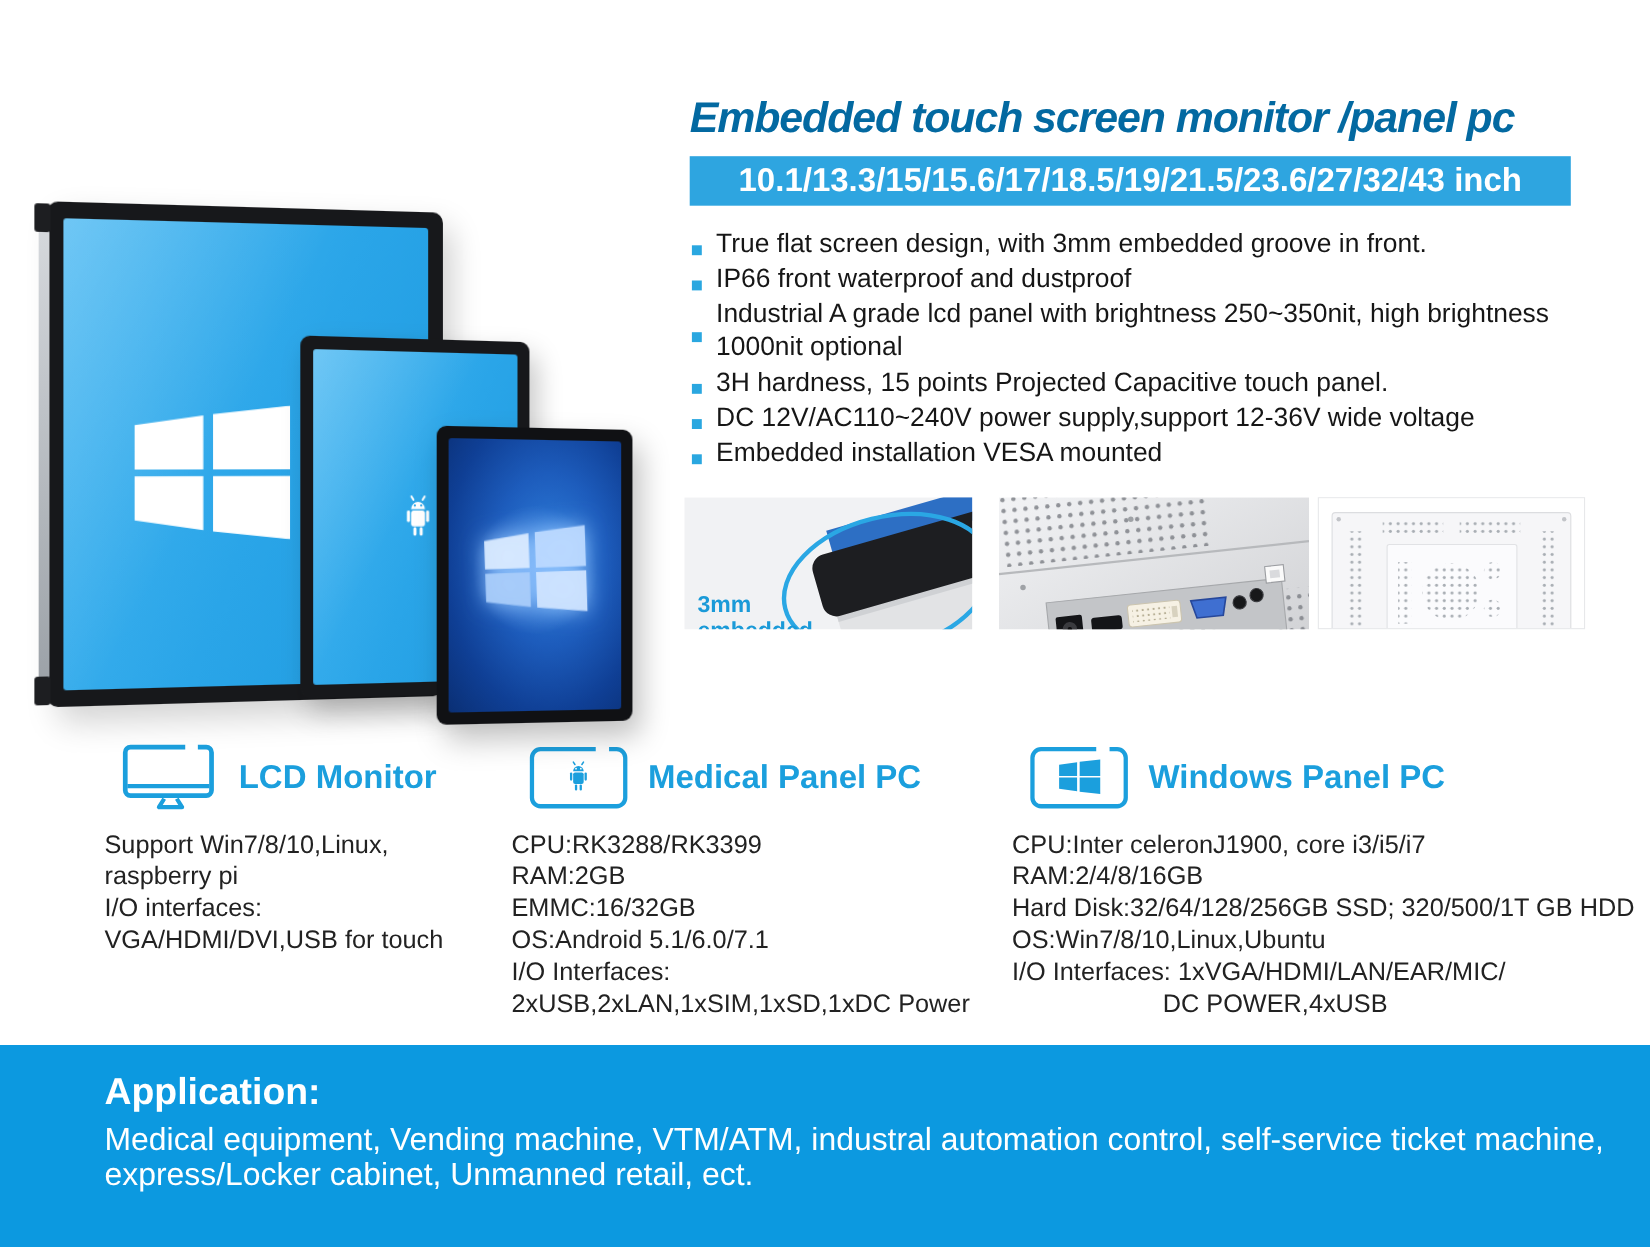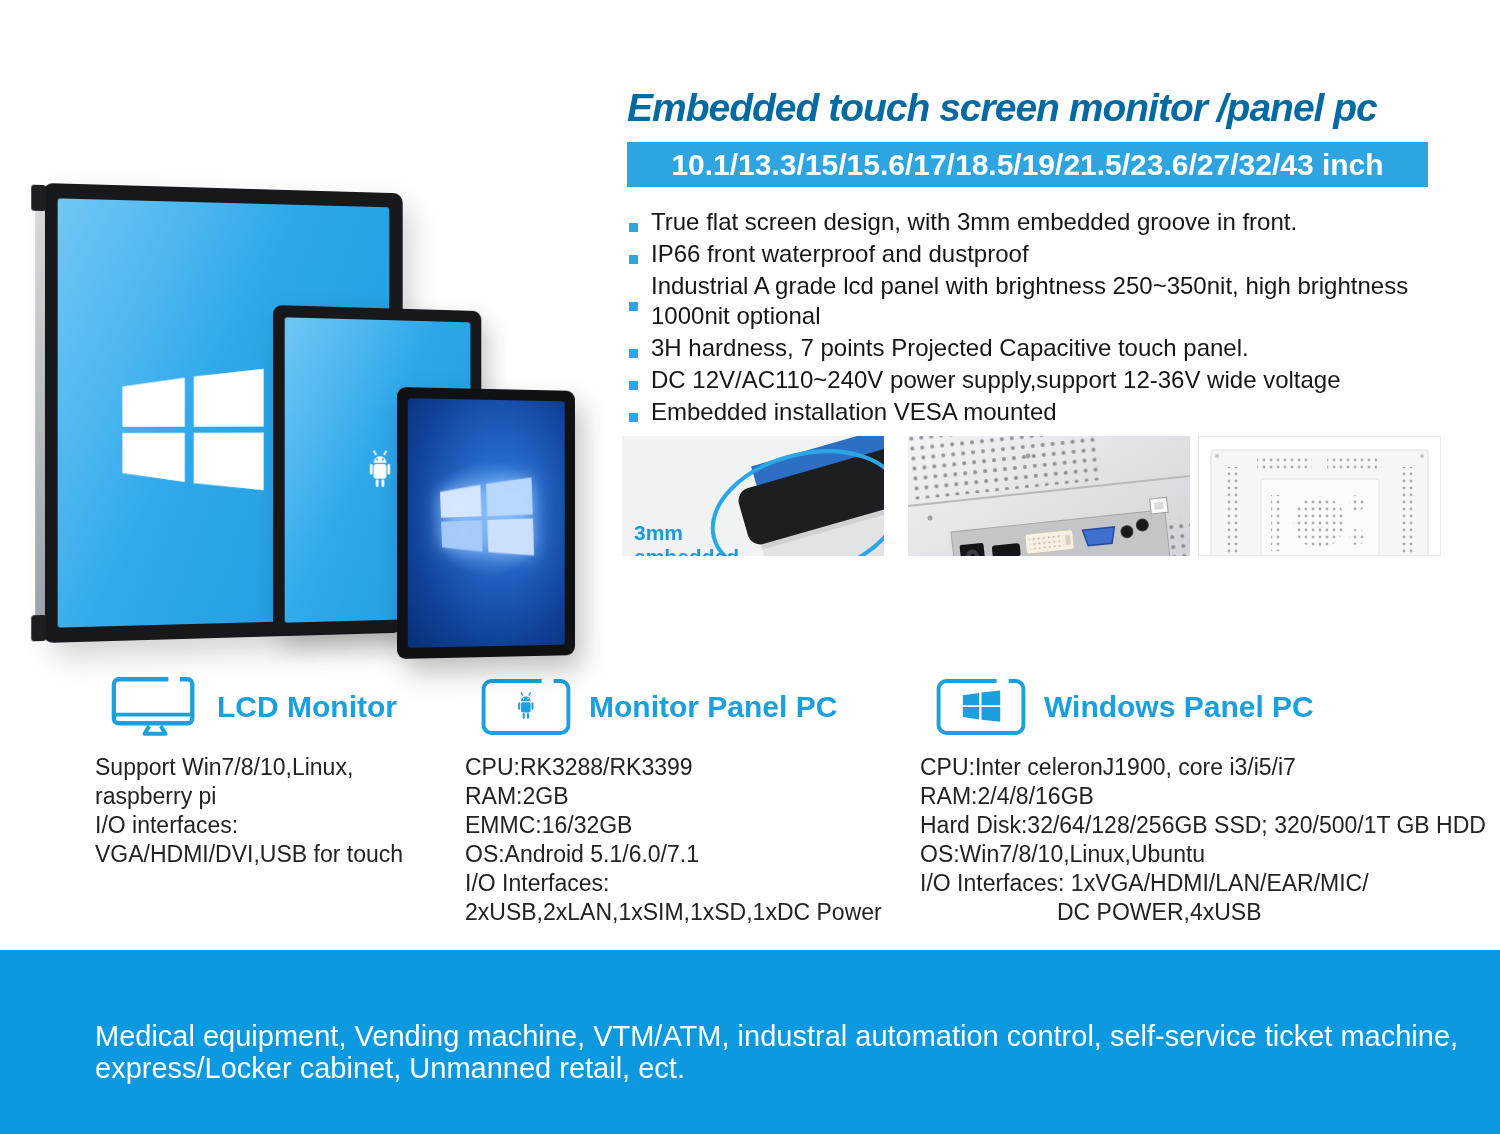--- a/index.html
+++ b/index.html
@@ -19,21 +19,21 @@
     position:absolute; left:627px; top:142px; width:801px; height:45px;
     background:#2ea5e0; border-radius:0; overflow:hidden;
     display:flex; align-items:center; justify-content:center;
     color:#fff; font-weight:bold; font-size:30px; white-space:nowrap;
   }
   .features { position:absolute; left:629px; top:207px; width:812px; }
   .feature { display:flex; gap:13px; font-size:24px; line-height:30px; margin-bottom:2px; color:#161616;align-items:center; }
   .feature .bullet { flex:0 0 auto; width:9px; height:9px; background:#2aa7e0; margin-top:11px; }
 
   
-  .fig { position:absolute; top:436px; height:120px; overflow:hidden; }
+  .fig { position:absolute; top:452px; height:120px; overflow:hidden; }
   .fig svg { display:block; }
   #fig-groove { left:622px; width:262px; }
   #fig-ports  { left:908px; width:282px; }
   #fig-rear   { left:1198px; width:243px; border:1px solid #e7e8ea; background:#fff; }
 
   
   .monitors { position:absolute; left:25px; top:155px; width:590px; height:505px; }
   .mon { position:absolute; background:#17181b; box-sizing:border-box; }
   .mon .screen {
     width:100%; height:100%; position:relative; overflow:hidden; border-radius:3px;
@@ -170,21 +170,21 @@
     <div class="feature">
       <span class="bullet"></span>
       <span>IP66 front waterproof and dustproof</span>
     </div>
     <div class="feature">
       <span class="bullet"></span>
       <span>Industrial A grade lcd panel with brightness 250~350nit, high brightness 1000nit optional</span>
     </div>
     <div class="feature">
       <span class="bullet"></span>
-      <span>3H hardness, 7 points Projected Capacitive touch panel.</span>
+      <span>3H hardness, 15 points Projected Capacitive touch panel.</span>
     </div>
     <div class="feature">
       <span class="bullet"></span>
       <span>DC 12V/AC110~240V power supply,support 12-36V wide voltage</span>
     </div>
     <div class="feature">
       <span class="bullet"></span>
       <span>Embedded installation VESA mounted</span>
     </div>
   </div>
@@ -303,21 +303,21 @@
             <rect x="17.6" y="10.8" width="2.1" height="7.6" rx="1.05"></rect>
             <rect x="8.8" y="21.8" width="2.1" height="5.6" rx="1.05"></rect>
             <rect x="13.1" y="21.8" width="2.1" height="5.6" rx="1.05"></rect>
           </g>
           <line x1="8.8" y1="3.6" x2="7.4" y2="1.4" stroke="#1b9fdd" stroke-width="1.4" stroke-linecap="round"></line>
           <line x1="15.2" y1="3.6" x2="16.6" y2="1.4" stroke="#1b9fdd" stroke-width="1.4" stroke-linecap="round"></line>
           <circle cx="9.8" cy="7.4" r="0.8" fill="#ffffff"></circle>
           <circle cx="14.2" cy="7.4" r="0.8" fill="#ffffff"></circle>
         </g>
       </svg>
-      <span class="sec-title">Monitor Panel PC</span>
+      <span class="sec-title">Medical Panel PC</span>
     </div>
     <div class="sec-lines">
       <div class="spec">CPU:RK3288/RK3399</div>
       <div class="spec">RAM:2GB</div>
       <div class="spec">EMMC:16/32GB</div>
       <div class="spec">OS:Android 5.1/6.0/7.1</div>
       <div class="spec">I/O Interfaces:</div>
       <div class="spec">2xUSB,2xLAN,1xSIM,1xSD,1xDC Power</div>
     </div>
   </div>
@@ -340,16 +340,17 @@
       <div class="spec">CPU:Inter celeronJ1900, core i3/i5/i7</div>
       <div class="spec">RAM:2/4/8/16GB</div>
       <div class="spec">Hard Disk:32/64/128/256GB SSD; 320/500/1T GB HDD</div>
       <div class="spec">OS:Win7/8/10,Linux,Ubuntu</div>
       <div class="spec">I/O Interfaces: 1xVGA/HDMI/LAN/EAR/MIC/</div>
       <div class="spec indent">DC POWER,4xUSB</div>
     </div>
   </div>
 
   <div class="band">
+    <div class="band-heading">Application:</div>
     <div class="band-text">Medical equipment, Vending machine, VTM/ATM, industral automation control, self-service ticket machine, express/Locker cabinet, Unmanned retail, ect.</div>
   </div>
 
 </div>
 
 </body></html>

